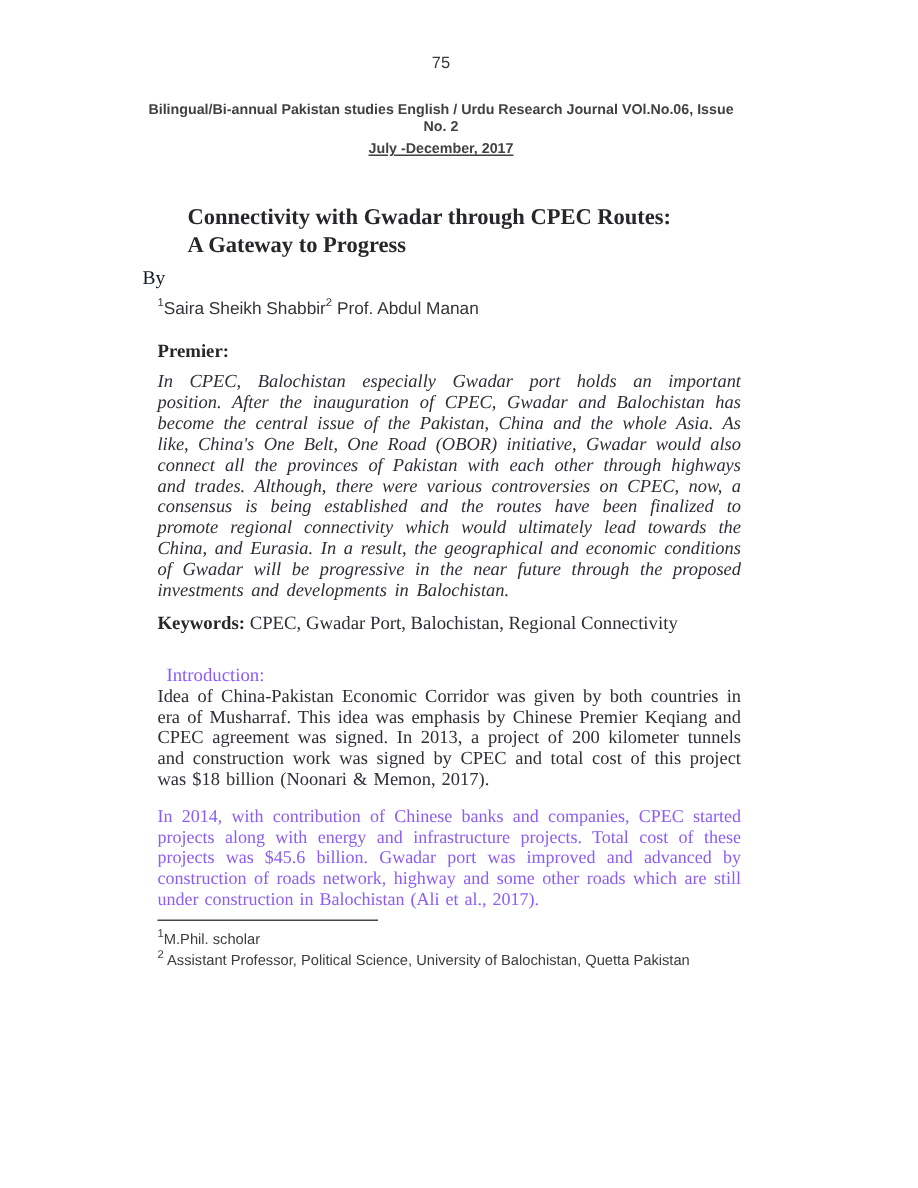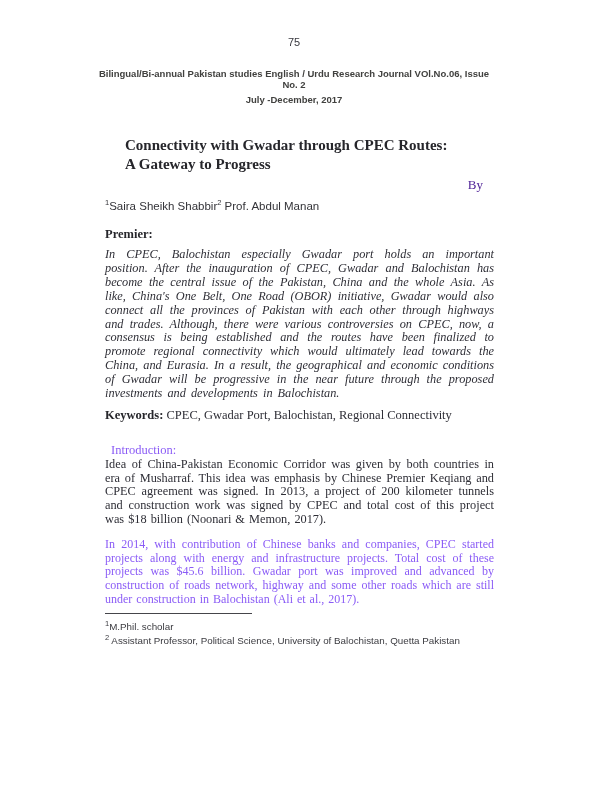--- a/index.html
+++ b/index.html
@@ -35,43 +35,44 @@
     color: #41413f;
   }
   .issue-date {
     position: absolute;
     top: 94px; left: 105px; width: 378px;
     text-align: center;
     font-family: "Liberation Sans", "DejaVu Sans", sans-serif;
     font-size: 9.5px;
     font-weight: bold;
     color: #41413f;
+    text-decoration: underline;
   }
   .title-1 {
     position: absolute;
     top: 113px; left: 95px; width: 388px;
     text-align: center;
     font-size: 15px;
     font-weight: bold;
     color: #26262b;
   }
   .title-2 {
     position: absolute;
     top: 136px; left: 125px; width: 328px;
     font-size: 15px;
     line-height: 19px;
     font-weight: bold;
     color: #26262b;
   }
   .byline {
     position: absolute;
     top: 177px; left: 95px; width: 388px;
-    text-align: right;
+    text-align: left;
     font-size: 13px;
-    color: #4c1d95;
+    color: #0f172a;
   }
   .authors {
     position: absolute;
     top: 200px; left: 105px; width: 388px;
     font-family: "Liberation Sans", "DejaVu Sans", sans-serif;
     font-size: 11.5px;
     color: #333338;
   }
   .authors sup, .footnote sup {
     font-size: 7.5px;

